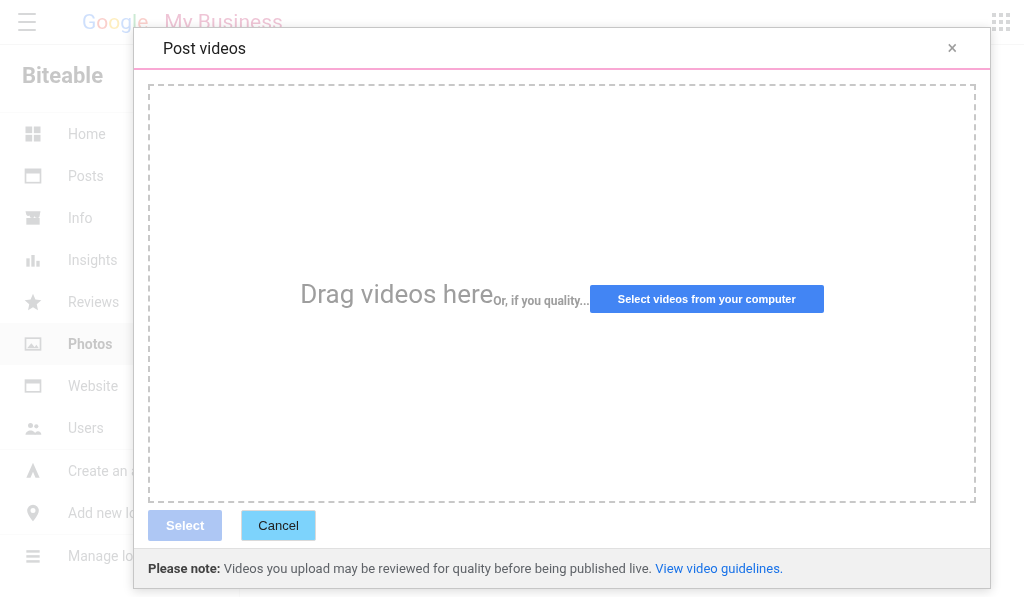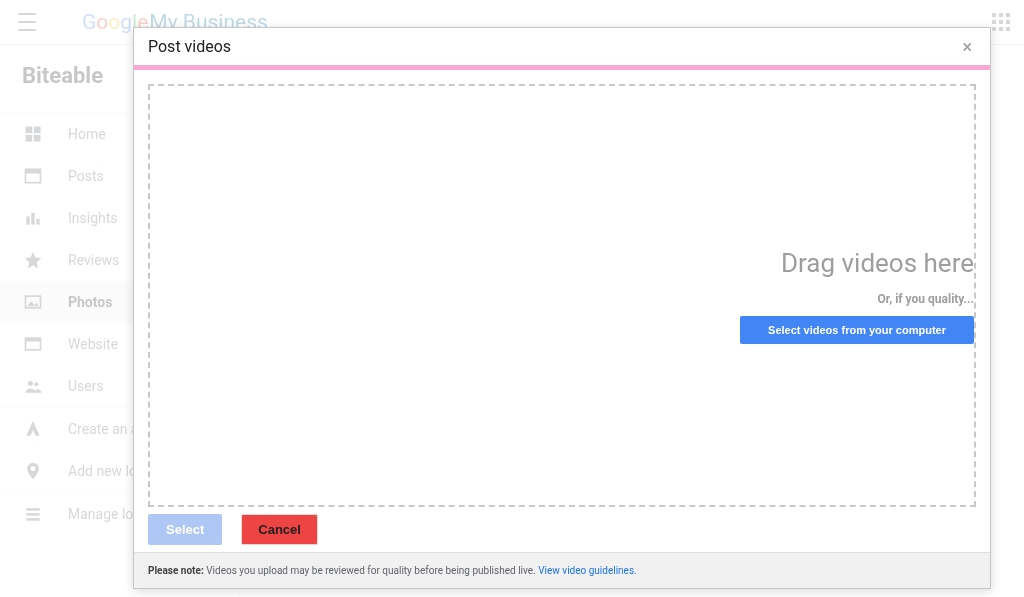--- a/index.html
+++ b/index.html
@@ -20,21 +20,21 @@
       padding: 0 14px 0 18px;
       border-bottom: 1px solid #e0e0e0;
     }
     .hamburger { width: 18px; height: 18px; display: flex; flex-direction: column; justify-content: space-between; cursor: pointer; }
     .hamburger span { height: 2px; background: #5f6368; border-radius: 1px; }
     .brand { margin-left: 46px; display: flex; align-items: baseline; font-size: 21px; }
     .g-blue   { color:#4285f4; }
     .g-red    { color:#ea4335; }
     .g-yellow { color:#fbbc05; }
     .g-green  { color:#34a853; }
-    .brand-suffix { color:#0369a1; margin-left: 1px; font-weight: 400; }
+    .brand-suffix { color:#be185d; margin-left: 16px; font-weight: 400; }
     .apps-grid {
       margin-left: auto;
       width: 18px; height: 18px;
       display: grid; grid-template-columns: repeat(3,4px); grid-template-rows: repeat(3,4px); gap: 3px;
       cursor: pointer;
     }
     .apps-grid span { background:#5f6368; width:4px; height:4px; }
 
     
     .sidebar {
@@ -78,34 +78,34 @@
       height: 562px;
       background: #fff;
       border: 1px solid #c6c6c6;
       box-shadow: 0 2px 10px rgba(0,0,0,0.15);
       display: flex;
       flex-direction: column;
     }
     .dlg-header {
       height: 42px;
       display: flex; align-items: center;
-      padding: 0 14px;
-      border-bottom: 5px solid #f9a8d4;
+      padding: 0 29px;
+      border-bottom: 2px solid #f9a8d4;
       justify-content: center;
     }
     .dlg-title { font-size: 16px; color:#212121; font-weight: 400; }
     .dlg-close { margin-left: auto; color:#9e9e9e; font-size: 18px; line-height:1; cursor:pointer; padding: 2px 4px; }
 
     .dropzone {
       margin: 14px 14px 0 14px;
       flex: 1;
       border: 2px dashed #c8c8c8;
       display: flex;
-      flex-direction: column;
-      align-items: flex-end;
+      flex-direction: row;
+      align-items: center;
       justify-content: center;
     }
     .drop-title { font-size: 26px; color:#9e9e9e; font-weight: 400; }
     .drop-sub { margin-top: 14px; font-size: 12px; color:#9e9e9e; font-weight: 700; }
     .select-from-comp {
       margin-top: 10px;
       background:#4285f4;
       color:#fff; border:none;
       font-size: 11px; font-weight: 700;
       padding: 8px 28px;
@@ -123,33 +123,33 @@
     .btn-select {
       background:#aec7f4;
       color:#fff;
       border:none;
       font-size: 13px; font-weight: 700;
       padding: 8px 18px;
       border-radius: 2px;
       cursor: default;
     }
     .btn-cancel {
-      background:#ef4444;
+      background:#7dd3fc;
       color:#212121;
       border:1px solid #dadada;
-      font-size: 13px; font-weight: 700;
+      font-size: 13px; font-weight: 400;
       padding: 7px 16px;
       border-radius: 2px;
       cursor: pointer;
     }
 
     .dlg-note {
       background:#f1f1f1;
       padding: 12px 14px;
-      font-size: 10px;
+      font-size: 13px;
       color:#5f6368;
     }
     .dlg-note strong { color:#424242; }
     .dlg-note a { color:#1a73e8; text-decoration: none; cursor: pointer; }
   </style>
 </head>
 <body>
 
 <div class="gbar">
   <div class="hamburger">
@@ -199,20 +199,29 @@
           <svg viewBox="0 0 24 24" width="20" height="20">
             <rect x="3" y="4" width="18" height="16" fill="none" stroke="#5f6368" stroke-width="2"></rect>
             <rect x="3" y="4" width="18" height="5"></rect>
           </svg>
         </span>
       <span class="nav-label">Posts</span>
     </li>
     <li class="nav-item">
       <span class="nav-icon">
           <svg viewBox="0 0 24 24" width="20" height="20">
+            <path d="M3 4h18l-1 5a3 3 0 01-6 0 3 3 0 01-6 0 3 3 0 01-4-1z"></path>
+            <rect x="4" y="12" width="16" height="8"></rect>
+          </svg>
+        </span>
+      <span class="nav-label">Info</span>
+    </li>
+    <li class="nav-item">
+      <span class="nav-icon">
+          <svg viewBox="0 0 24 24" width="20" height="20">
             <rect x="4" y="10" width="4" height="10"></rect>
             <rect x="10" y="6" width="4" height="14"></rect>
             <rect x="16" y="13" width="4" height="7"></rect>
           </svg>
         </span>
       <span class="nav-label">Insights</span>
     </li>
     <li class="nav-item">
       <span class="nav-icon">
           <svg viewBox="0 0 24 24" width="20" height="20">

